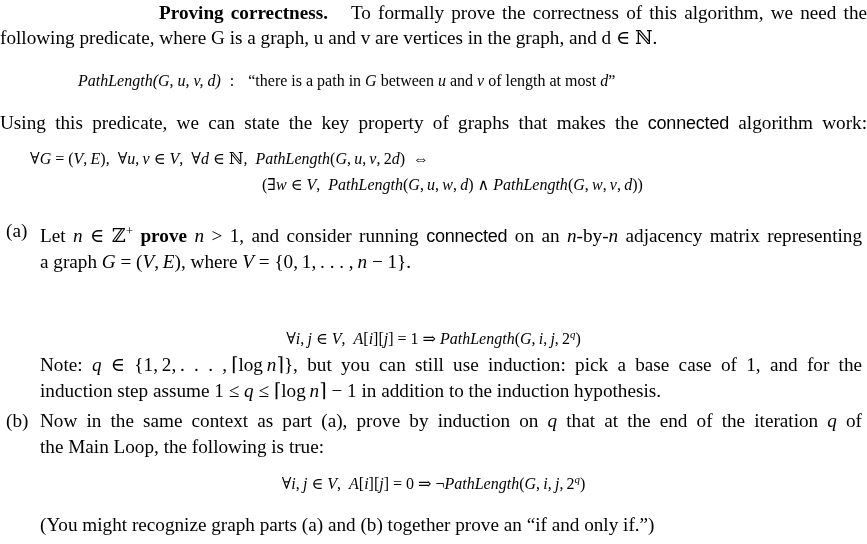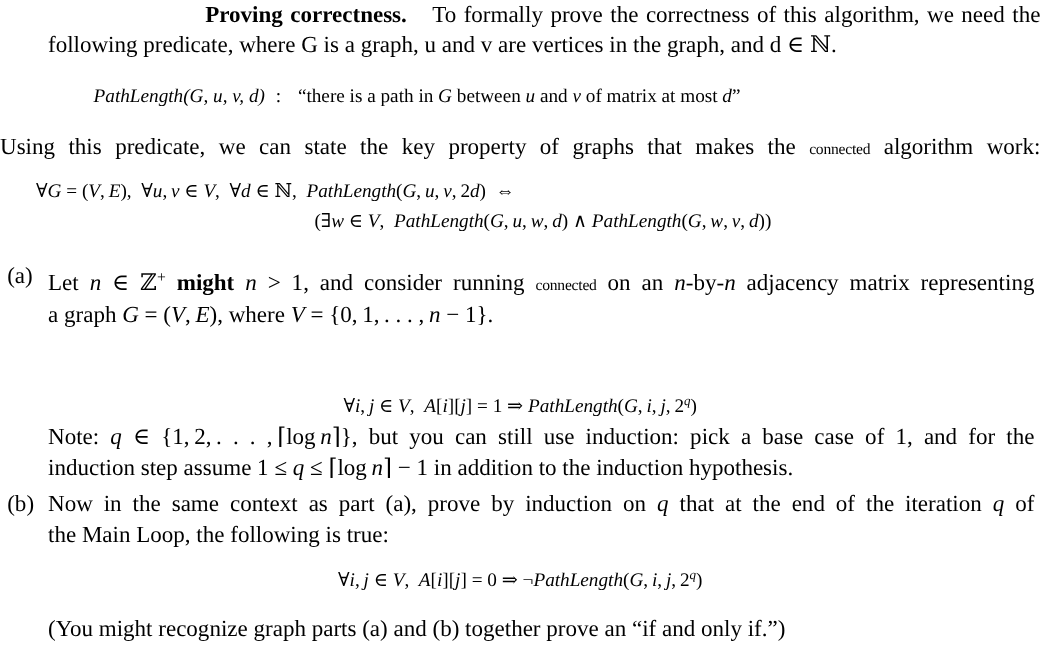--- a/index.html
+++ b/index.html
@@ -30,22 +30,22 @@
     text-align: justify;
     text-justify: inter-word;
     margin: 0;
   }
 
   .lead-in { font-weight: bold; }
 
   
   i.v { font-style: italic; font-family: "Liberation Serif", serif; }
   .mono {
-    font-family: Liberation Serif, serif;
-    font-size: 13px;
+    font-family: Liberation Sans, sans-serif;
+    font-size: 18px;
     letter-spacing: -0.2px;
   }
   .bb { font-family: "DejaVu Serif", serif; }     
   .op { font-style: normal; }
 
   
   .display {
     font-size: 16px;
     line-height: 26px;
     font-style: italic;
@@ -93,40 +93,40 @@
     text-align-last: justify;
     white-space: normal;
   }
 </style>
 </head>
 <body>
 
 <div class="page">
 
   <div class="row" style="left:0px; top:0px; width:867px;">
-    <div class="para" style="text-indent:0; padding-left:16px;">
+    <div class="para" style="text-indent:0; padding-left:4px;">
       <span class="nowrapline" style="display:block; text-align:justify; text-align-last:justify; padding-left:155px;">
         <span class="lead-in">Proving correctness.</span>
         <span style="display:inline-block; width:9px;"></span>
         <span>To formally prove the correctness of this algorithm, we need the</span>
       </span>
     </div>
   </div>
 
-  <div class="row" style="left:0px; top:25px; width:735px;margin-left:40px;">
+  <div class="row" style="left:0px; top:25px; width:735px;">
     <div class="para">following predicate, where G is a graph, u and v are vertices in the graph, and d ∈ ℕ.</div>
   </div>
 
   <div class="row" style="left:0px; top:68px; width:867px; padding-left:78px; box-sizing:border-box;">
     <span class="display" style="font-style:italic;">
       <span>PathLength</span><span>(G, u, v, d)</span>
     </span>
     <span class="display op" style="font-style:normal; padding-left:5px;">:</span>
     <span class="display op" style="font-style:normal; padding-left:10px;">
-      <span style="font-style:normal;text-align:right;">“there is a path in </span><i class="v">G</i><span> between </span><i class="v">u</i><span> and </span><i class="v">v</i><span> of matrix at most </span><i class="v">d</i><span>”</span>
+      <span style="font-style:normal;text-align:right;">“there is a path in </span><i class="v">G</i><span> between </span><i class="v">u</i><span> and </span><i class="v">v</i><span> of length at most </span><i class="v">d</i><span>”</span>
     </span>
   </div>
 
   <div class="row" style="left:0px; top:110px; width:867px;">
     <div class="para spread" style="white-space:nowrap;">
       <span>Using this predicate, we can state the key property of graphs that makes the</span>
       <span class="mono">connected</span>
       <span>algorithm work:</span>
     </div>
   </div>
@@ -149,21 +149,21 @@
       <span style="font-style:italic;">PathLength</span><span class="op">(</span><i class="v">G</i><span class="op">, </span><i class="v">w</i><span class="op">, </span><i class="v">v</i><span class="op">, </span><i class="v">d</i><span class="op">))</span>
     </span>
   </div>
 
   <div class="item" style="left:6px; top:218px; width:856px;">
     <div class="item-label">(a)</div>
     <div class="item-body">
 
       <div class="spread" style="white-space:nowrap;">
         <span>Let <i class="v">n</i> <span class="op">∈</span> <span class="op bb">ℤ</span><sup class="plain">+</sup></span>
-        <span style="font-weight:bold;">might</span>
+        <span style="font-weight:bold;">prove</span>
         <span><i class="v">n</i> &gt; 1, and consider running</span>
         <span class="mono">connected</span>
         <span>on an <i class="v">n</i>-by-<i class="v">n</i> adjacency matrix representing</span>
       </div>
 
       <div>
         a graph <i class="v">G</i> = (<i class="v">V</i>, <i class="v">E</i>), where <i class="v">V</i> = {0, 1, . . . , <i class="v">n</i> − 1}.
       </div>
 
 

